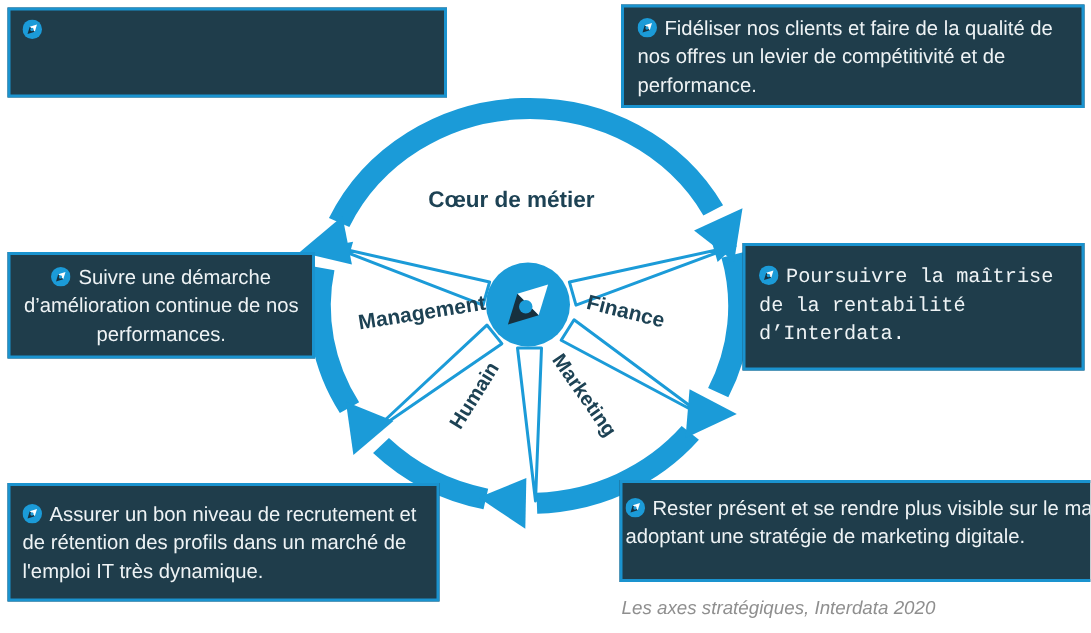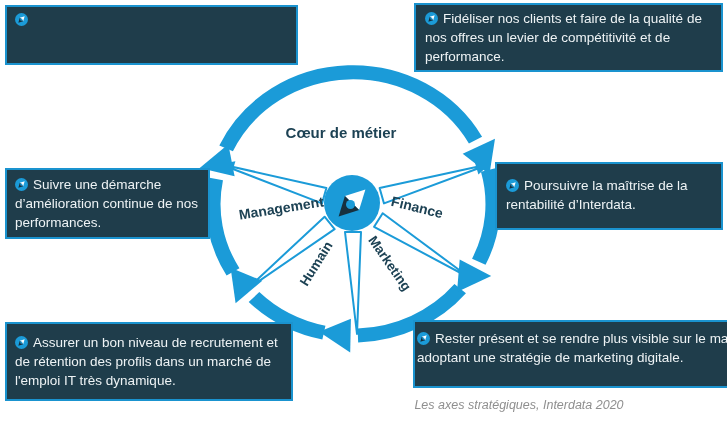--- a/index.html
+++ b/index.html
@@ -11,22 +11,22 @@
   .card{
     position:absolute;box-sizing:border-box;
     background:#1f3d4b;border:2px solid #1a93cf;
     color:#eef3f5;font-size:13.5px;line-height:19px;
     z-index:3;
   }
   .card .txt{display:inline;}
   .bullet{display:inline-block;vertical-align:-2px;margin-right:5px;line-height:0;}
   .card-tl{left:5px;top:5px;width:293px;min-height:60px;padding:3px 8px;}
   .card-tr{left:414px;top:3px;width:309px;min-height:66px;padding:4px 9px;}
-  .card-ml{left:5px;top:168px;width:205px;min-height:67px;padding:5px 8px;}
-  .card-mr{left:495px;top:162px;width:228px;min-height:68px;padding:12px 9px;}
+  .card-ml{left:5px;top:168px;width:205px;min-height:67px;padding:5px 8px;text-align:center;}
+  .card-mr{left:495px;top:162px;width:228px;min-height:68px;padding:12px 9px;font-family:Liberation Mono, monospace;}
   .card-bl{left:5px;top:322px;width:288px;min-height:65px;padding:9px 8px;}
   .card-br{left:413px;top:320px;width:368px;min-height:68px;padding:7px 2px;}
   .caption{
     position:absolute;right:8px;top:398px;width:400px;text-align:center;
     font-style:italic;font-size:12.5px;color:#8f8f8f;z-index:3;
   }
   .sector-label{font-weight:bold;fill:#1d4254;}
 </style>
 </head>
 <body>

